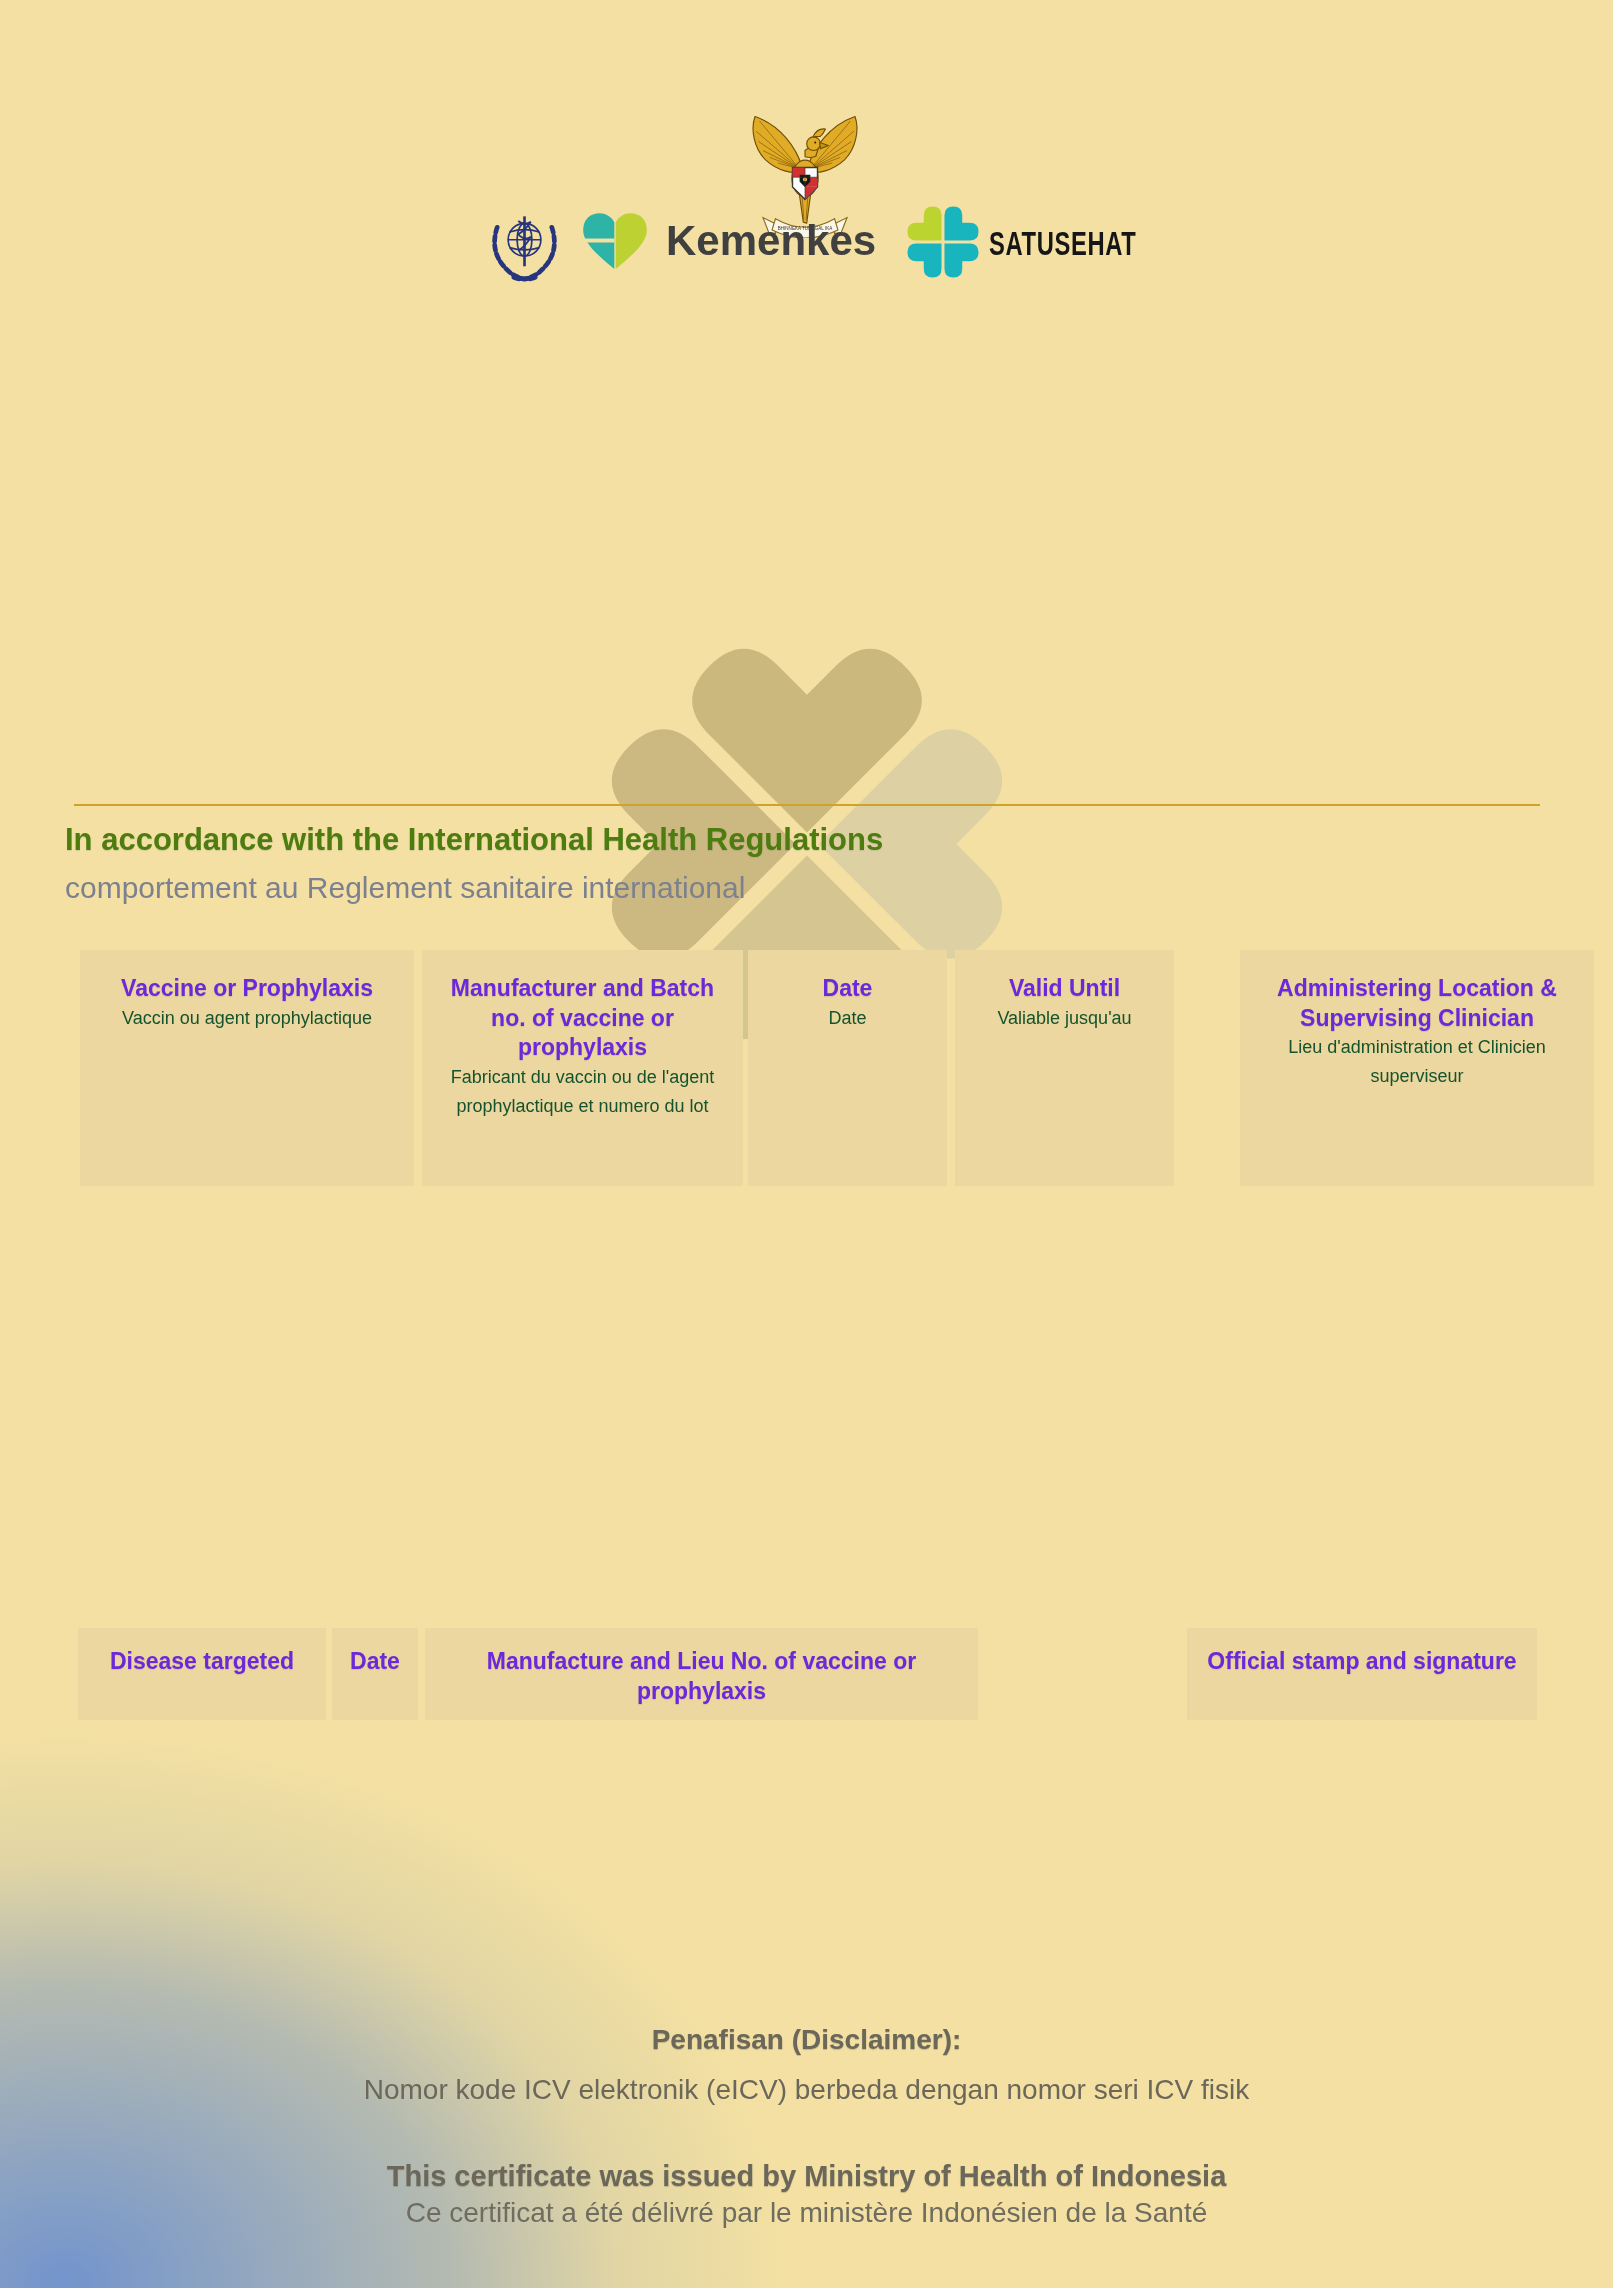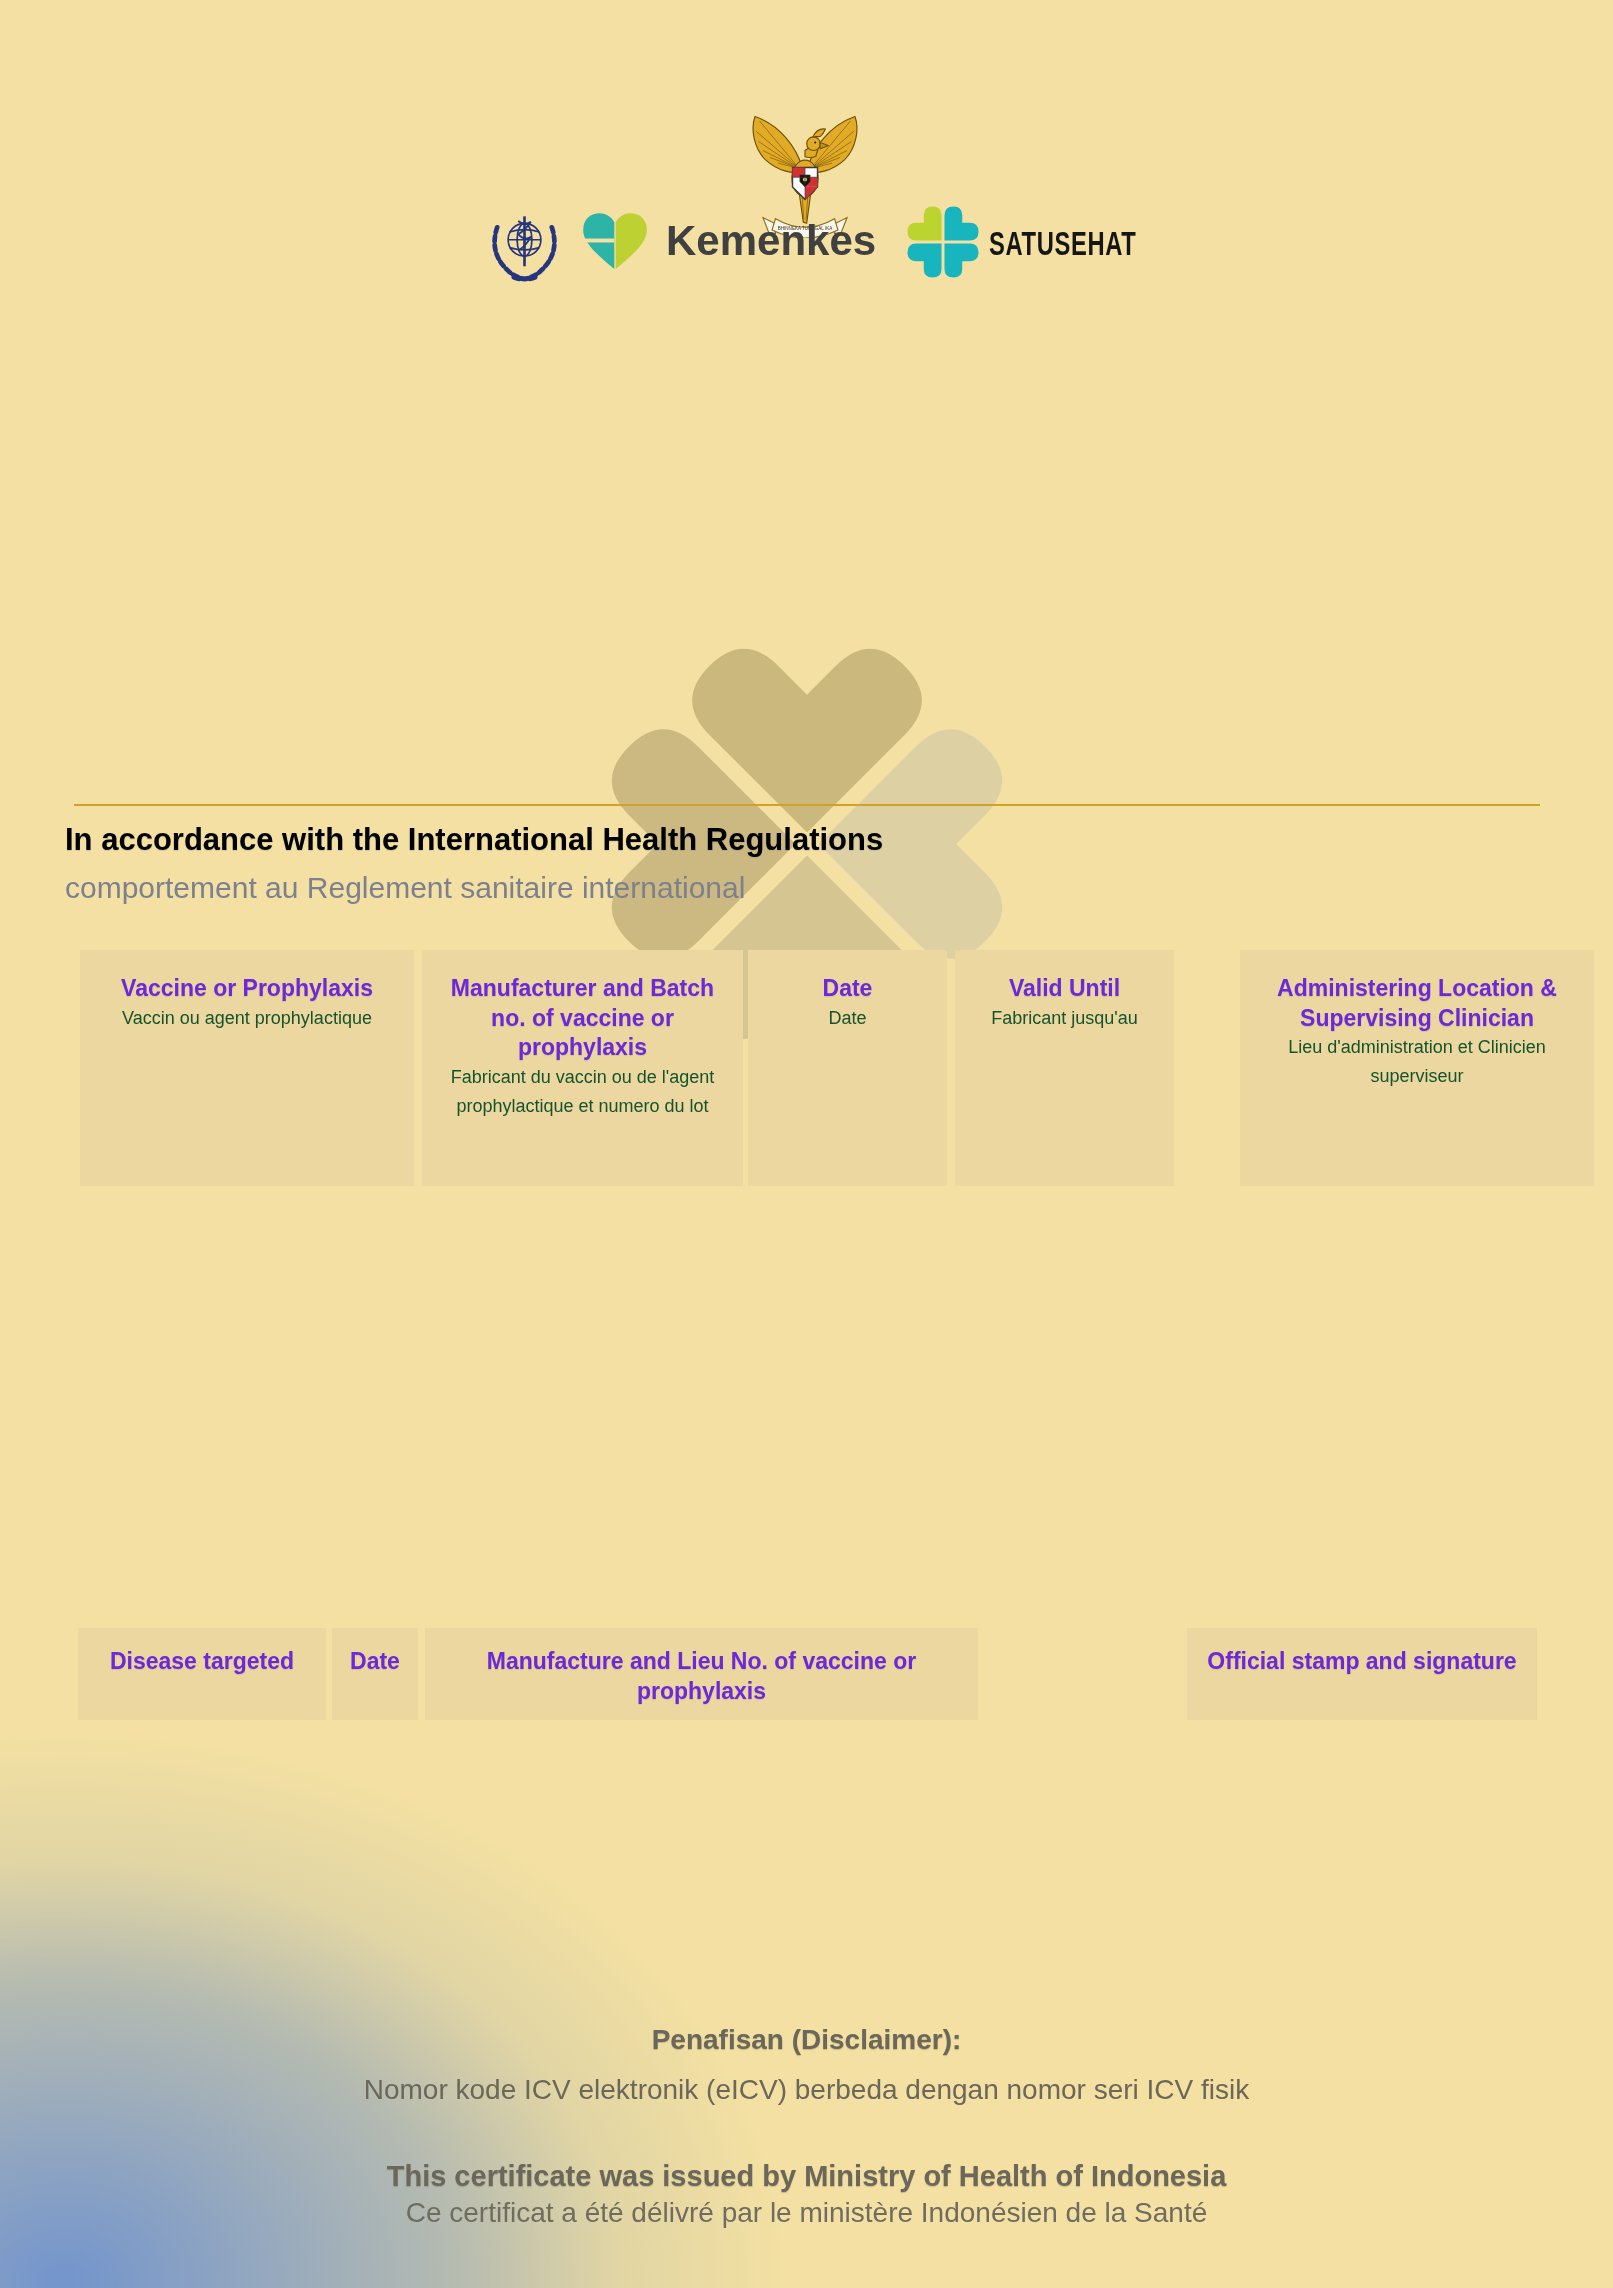--- a/index.html
+++ b/index.html
@@ -33,21 +33,21 @@
   .satusehat-mark{position:absolute;left:0;top:0;width:78px;height:74px;}
   .satusehat-text{
     position:absolute;left:85px;top:20px;font-size:33px;font-weight:bold;
     color:#161616;white-space:nowrap;transform:scaleX(.72);transform-origin:left center;
     letter-spacing:0.9px;
   }
   
   .divider{position:absolute;left:74px;top:804px;width:1466px;height:1.8px;background:#d2a228;}
   .heading{
     position:absolute;left:65px;top:821px;width:1477px;
-    font-size:31px;font-weight:bold;color:#000000;line-height:37px;
+    font-size:31px;font-weight:bold;color:#4d7c0f;line-height:37px;
     text-shadow:0 0.9px 0.9px rgba(105,110,128,.22);
   }
   .subheading{
     position:absolute;left:65px;top:869px;width:1477px;
     font-size:30px;color:#7c808f;line-height:37px;
   }
   
   .cell{
     position:absolute;background:#ebd79f;text-align:center;
     color:#6c7183;
@@ -182,21 +182,21 @@
   </div>
   <div class="cell t1 t1c3">
     <div class="inner">
       <span class="tt">Date</span>
       <span class="ts">Date</span>
     </div>
   </div>
   <div class="cell t1 t1c4">
     <div class="inner">
       <span class="tt">Valid Until</span>
-      <span class="ts">Fabricant jusqu'au</span>
+      <span class="ts">Valiable jusqu'au</span>
     </div>
   </div>
   <div class="cell t1 t1c5">
     <div class="inner">
       <span class="tt">Administering Location &amp; Supervising Clinician</span>
       <span class="ts">Lieu d'administration et Clinicien superviseur</span>
     </div>
   </div>
 
   <div class="cell t2 t2c1">

